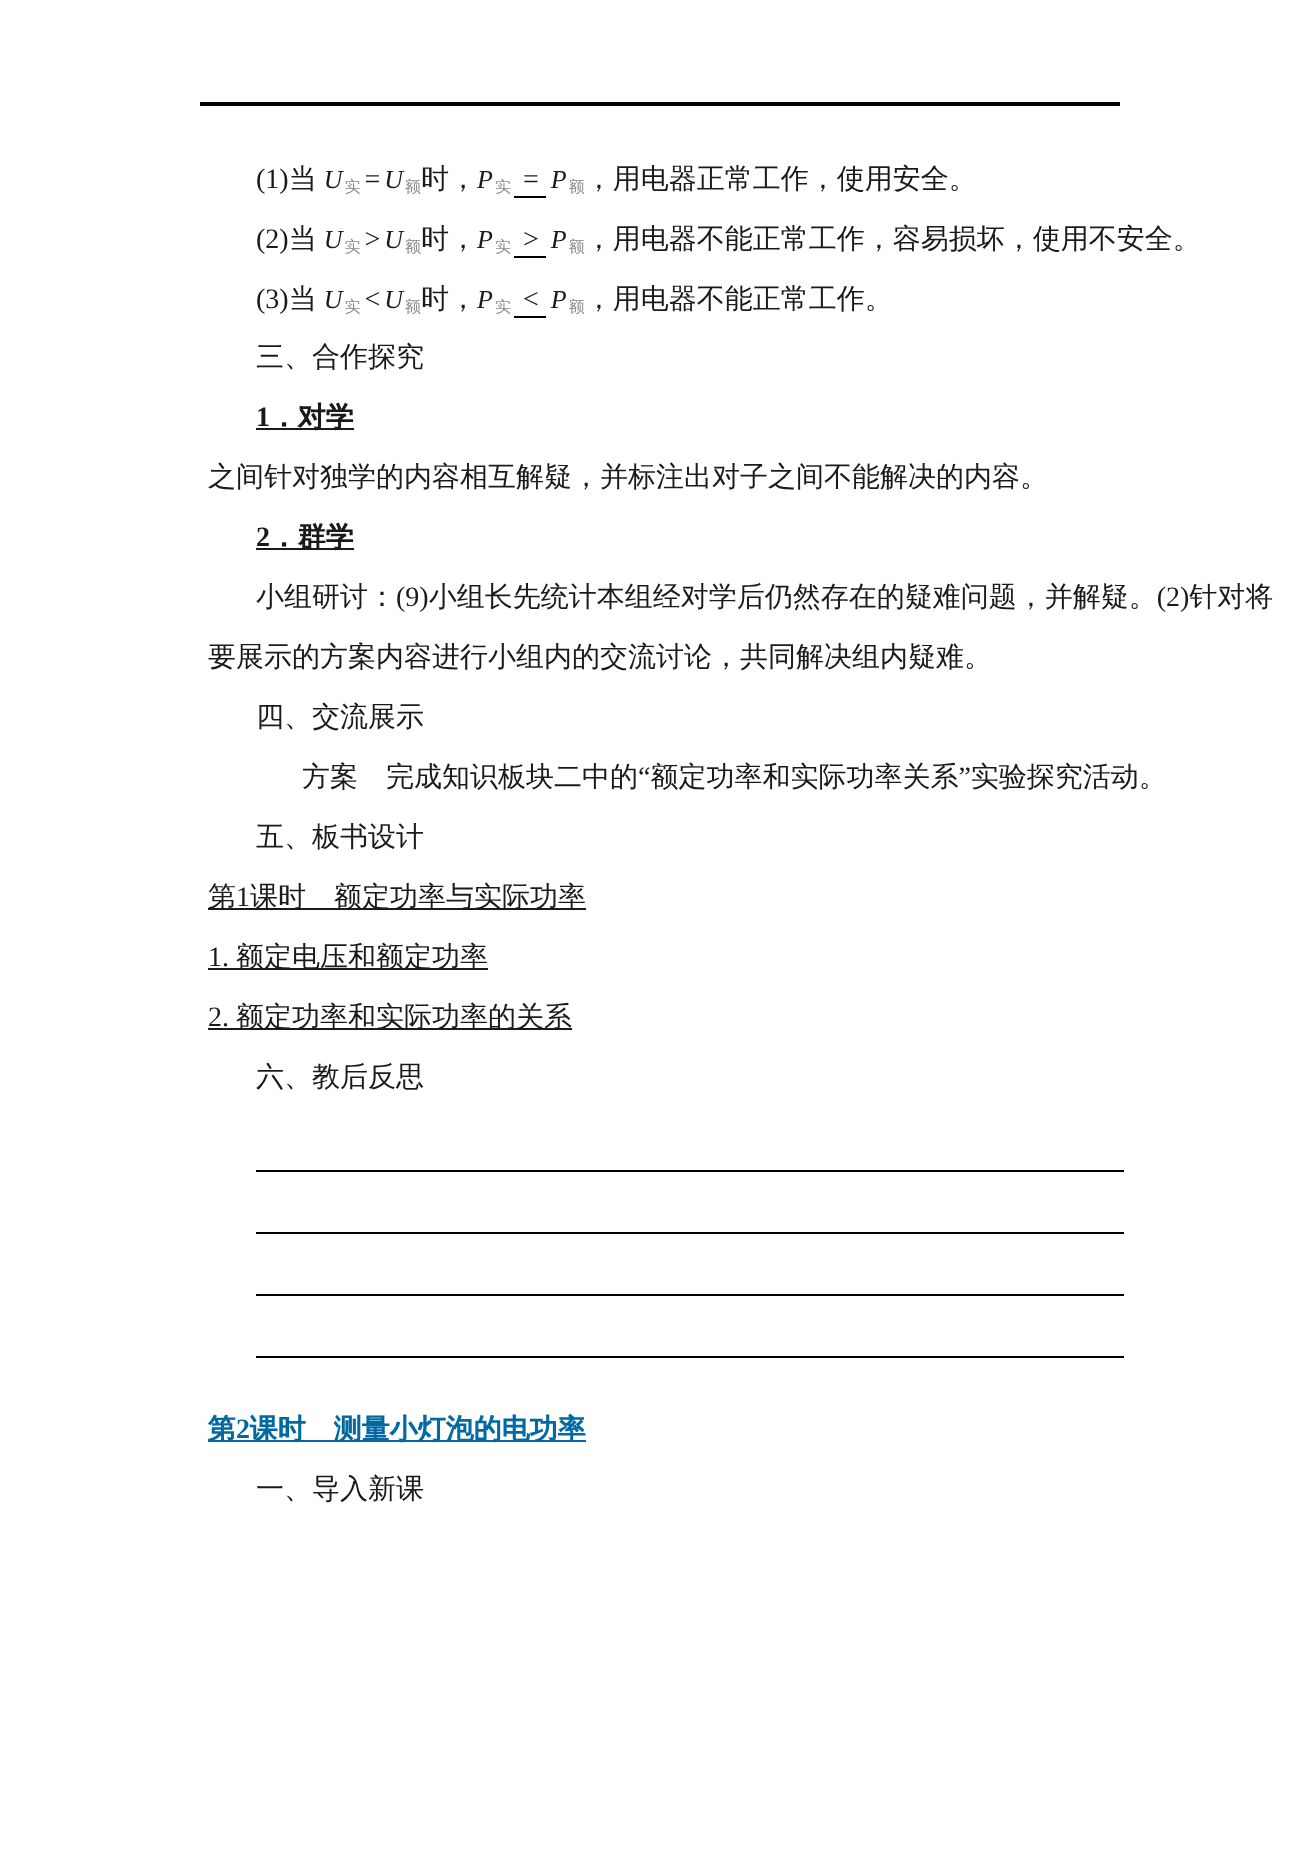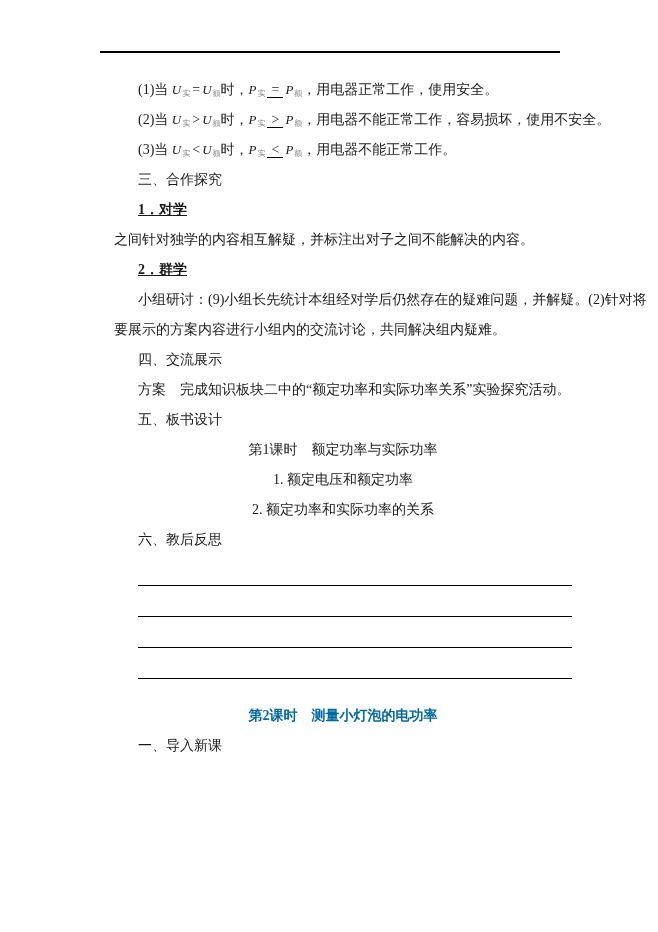--- a/index.html
+++ b/index.html
@@ -9,28 +9,28 @@
     color: #1a1a1a;
     position: relative;
     overflow: hidden;
   }
   .page { position: absolute; inset: 0; background: #ffffff; }
   .top-rule {
     position: absolute; left: 100px; top: 51px;
     width: 460px; height: 2px; background: #000000;
   }
   .content {
-    position: absolute; left: 114px; top: 75px;
+    position: absolute; left: 104px; top: 75px;
     width: 458px;
     font-size: 14px;
   }
   .para { line-height: 30px; height: 30px; white-space: nowrap; }
   .indent { padding-left: 24px; }
   .bold { font-weight: bold; text-decoration: underline; }
-  .center { text-align: center; padding-left: 0; }
+  .center { padding-left: 0; text-decoration: underline; }
   .var i {
     font-family: "Liberation Serif", "DejaVu Serif", serif;
     font-style: italic; font-size: 13px;
   }
   .subs {
     font-size: 8px; color: #8a8a8a; vertical-align: -2px;
     letter-spacing: 0; margin-left: 1px;
   }
   .op { margin: 0 2px; }
   .blank {
@@ -65,21 +65,21 @@
 
     <div class="para indent bold">1．对学</div>
     <div class="para">之间针对独学的内容相互解疑，并标注出对子之间不能解决的内容。</div>
 
     <div class="para indent bold">2．群学</div>
     <div class="para indent">小组研讨：(9)小组长先统计本组经对学后仍然存在的疑难问题，并解疑。(2)针对将</div>
     <div class="para">要展示的方案内容进行小组内的交流讨论，共同解决组内疑难。</div>
 
     <div class="para indent">四、交流展示</div>
 
-    <div class="para indent"><span style="margin-right:14px;">方案</span><span>完成知识板块二中的“额定功率和实际功率关系”实验探究活动。</span></div>
+    <div class="para indent"><span style="margin-right:14px;margin-left:23px;">方案</span><span>完成知识板块二中的“额定功率和实际功率关系”实验探究活动。</span></div>
 
     <div class="para indent">五、板书设计</div>
 
     <div class="para center">第1课时　额定功率与实际功率</div>
     <div class="para center">1. 额定电压和额定功率</div>
     <div class="para center">2. 额定功率和实际功率的关系</div>
 
     <div class="para indent">六、教后反思</div>
 
     <div class="rule-line"></div>

